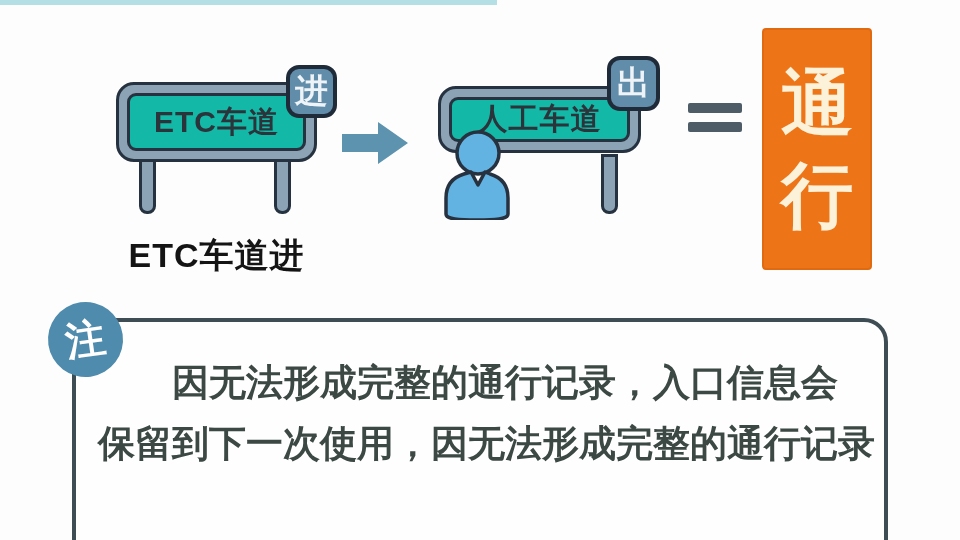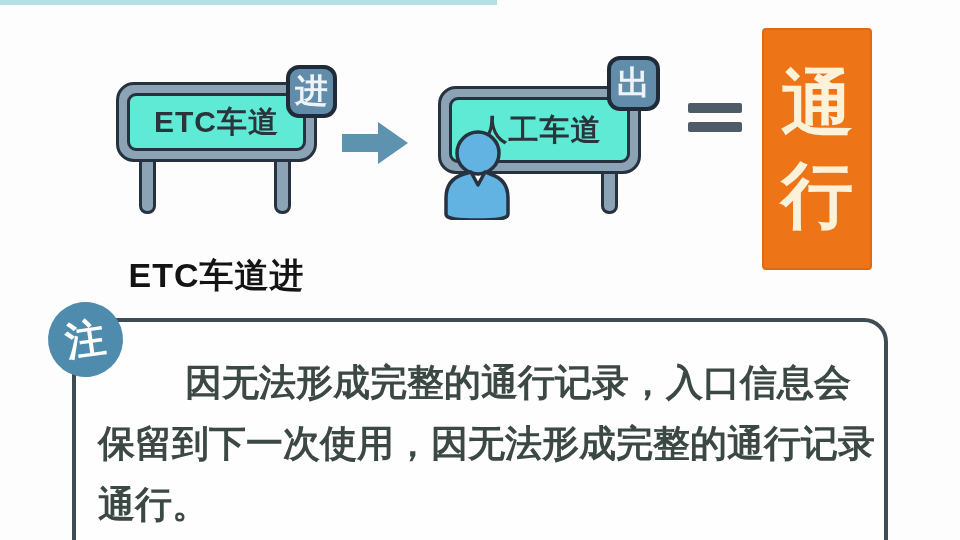--- a/index.html
+++ b/index.html
@@ -9,42 +9,42 @@
 
   
   .top-line{position:absolute;left:0;top:0;width:497px;height:5px;
             background:#8ed0d8;opacity:.65;}
 
   
   .leg{position:absolute;width:17px;background:#8ba3b4;border:3px solid #263240;
        border-radius:0 0 8px 8px;box-sizing:border-box;z-index:0;}
   .frame{position:absolute;background:#8ba3b4;border:3px solid #263240;
          border-radius:18px;box-sizing:border-box;padding:8px;z-index:1;}
-  .panel{width:100%;height:100%;background:#5eead4;border:3px solid #263240;
+  .panel{width:100%;height:100%;background:#14b8a6;border:3px solid #263240;
          border-radius:9px;box-sizing:border-box;display:flex;align-items:center;
          justify-content:center;font-size:30px;font-weight:700;color:#2b333b;
          letter-spacing:1px;}
   .badge{position:absolute;background:#628daa;border:4px solid #1f2b38;
          border-radius:13px;box-sizing:border-box;display:flex;align-items:center;
          justify-content:center;color:#edf3f7;font-size:33px;font-weight:700;z-index:3;}
   .caption{position:absolute;text-align:center;font-size:34px;font-weight:800;
            color:#141414;letter-spacing:1px;}
 
   
   .etc-frame{left:116px;top:82px;width:201px;height:80px;}
   .etc-leg-l{left:139px;top:156px;height:58px;}
   .etc-leg-r{left:274px;top:156px;height:58px;}
   .etc-badge{left:286px;top:65px;width:51px;height:53px;}
-  .etc-cap{left:116px;top:233px;width:201px;margin-top:20px;}
+  .etc-cap{left:116px;top:233px;width:201px;}
 
   
   .arrow{position:absolute;left:342px;top:119px;width:66px;height:48px;}
 
   
-  .man-frame{left:438px;top:86px;width:203px;height:88px;}
+  .man-frame{left:438px;top:86px;width:203px;height:67px;}
   .man-leg-r{left:601px;top:154px;height:60px;}
   .man-badge{left:607px;top:56px;width:53px;height:55px;}
   .man-cap{left:435px;top:233px;width:210px;}
   .person{position:absolute;left:438px;top:130px;width:78px;height:90px;z-index:4;}
 
   
   .equals{position:absolute;left:688px;top:103px;width:54px;height:31px;}
   .equals .bar{width:54px;height:10px;background:#4d5c67;border-radius:2px;
                margin-bottom:9px;}
 
@@ -54,21 +54,21 @@
             box-sizing:border-box;display:flex;flex-direction:column;
             align-items:center;justify-content:center;gap:20px;}
   .pass-box span{font-size:72px;font-weight:700;color:#fcf2d9;line-height:1;}
 
   
   .note-box{position:absolute;left:72px;top:318px;width:816px;height:260px;
             border:4px solid #3e4c54;border-radius:24px;box-sizing:border-box;
             background:#fefefe;padding:30px 20px 0 22px;z-index:1;}
   .note-line{font-size:37px;font-weight:700;color:#3c4843;line-height:61px;
              white-space:nowrap;}
-  .note-line.indent{text-indent:2em;text-align:center;}
+  .note-line.indent{text-indent:2em;}
   .note-badge{position:absolute;left:48px;top:302px;width:75px;height:75px;
               border-radius:50%;background:#4e8bac;display:flex;align-items:center;
               justify-content:center;z-index:2;transform:rotate(-8deg);}
   .note-badge span{color:#ffffff;font-size:40px;font-weight:700;}
 </style>
 </head>
 <body>
 
 <div class="stage">
 
@@ -110,19 +110,18 @@
   </div>
 
   <div class="pass-box">
     <span>通</span>
     <span>行</span>
   </div>
 
   <div class="note-box">
     <div class="note-line indent">因无法形成完整的通行记录，入口信息会</div>
     <div class="note-line">保留到下一次使用，因无法形成完整的通行记录</div>
-    <div class="note-line">通行。</div>
   </div>
   <div class="note-badge">
     <span>注</span>
   </div>
 
 </div>
 
 </body></html>

